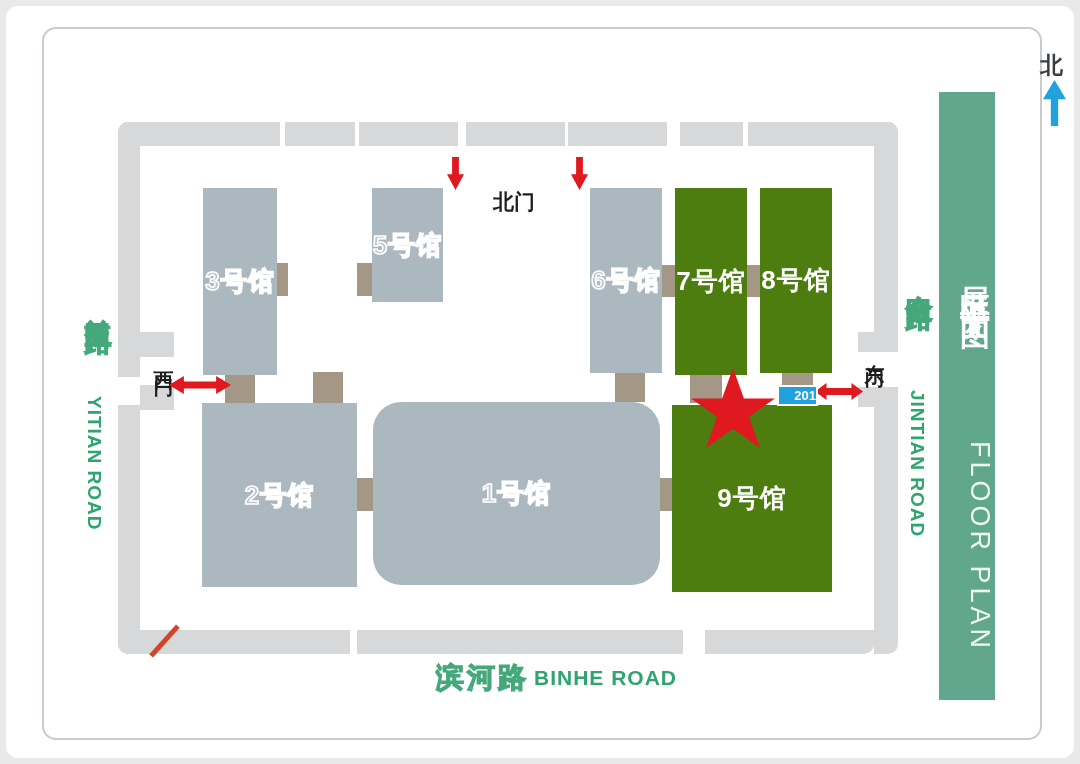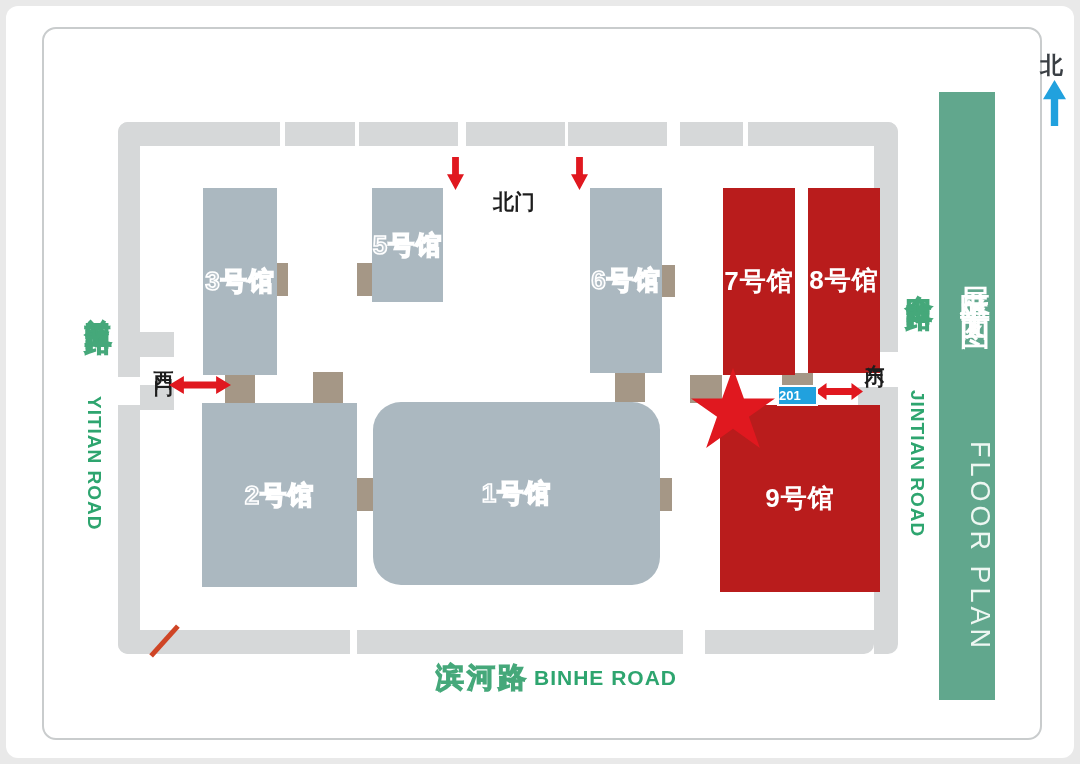--- a/index.html
+++ b/index.html
@@ -6,21 +6,21 @@
   .stage{position:relative;width:1080px;height:764px;background:#e9e9e9;overflow:hidden;
          font-family:"Liberation Sans","DejaVu Sans",sans-serif;}
   .paper{position:absolute;inset:6px;background:#ffffff;border-radius:12px;}
   .frame{position:absolute;left:42px;top:27px;width:996px;height:709px;
          border:2px solid #c9cccd;border-radius:14px;}
   .abs{position:absolute;}
   
   .band{position:absolute;background:#d6d8d9;}
   
   .hall{position:absolute;background:#abb8c0;display:flex;align-items:center;justify-content:center;}
-  .hall.blue{background:#b91c1c;margin-left:48px;}
+  .hall.blue{background:#4d7c0f;}
   .hall-label{font-size:26px;font-weight:bold;letter-spacing:1px;
       color:rgba(255,255,255,0.22);-webkit-text-stroke:1.6px #ffffff;white-space:nowrap;}
   .hall.blue .hall-label{color:#ffffff;-webkit-text-stroke:0;}
   
   .conn{position:absolute;background:#a59786;}
   
   .cn-outline{color:#ffffff;-webkit-text-stroke:1.3px #45a87a;font-weight:bold;white-space:nowrap;}
   .green-solid{color:#2ea56f;font-weight:bold;white-space:nowrap;}
   .vert-cn{writing-mode:vertical-rl;text-orientation:upright;}
   .vert-en{writing-mode:vertical-rl;}
@@ -28,21 +28,21 @@
   
   .arrow-down{position:absolute;background:#e0181f;
       clip-path:polygon(30% 0,70% 0,70% 52%,100% 52%,50% 100%,0 52%,30% 52%);}
   .arrow-dbl{position:absolute;background:#e0181f;
       clip-path:polygon(0 50%,24% 0,24% 30%,76% 30%,76% 0,100% 50%,76% 100%,76% 70%,24% 70%,24% 100%);}
   .arrow-up{position:absolute;background:#21a1de;
       clip-path:polygon(50% 0,100% 42%,66% 42%,66% 100%,34% 100%,34% 42%,0 42%);}
   .star{position:absolute;background:#e0181f;
       clip-path:polygon(50% 0%,63% 38%,100% 38%,69% 61%,82% 100%,50% 76%,18% 100%,31% 61%,0% 38%,37% 38%);}
   .badge{position:absolute;background:#21a1de;border:2px solid #ffffff;display:flex;
-      align-items:center;justify-content:flex-start;color:#fff;font-weight:bold;font-size:13px;}
+      align-items:center;justify-content:flex-end;color:#fff;font-weight:bold;font-size:13px;}
   .redline{position:absolute;background:#cf4526;}
   
   .titlebar{position:absolute;left:939px;top:92px;width:56px;height:608px;background:#61a78d;}
   .titlebar .cn{position:absolute;left:0;right:0;top:62px;text-align:center;
       writing-mode:vertical-rl;text-orientation:upright;color:#fff;font-size:30px;
       font-weight:bold;letter-spacing:9px;margin:0 auto;height:260px;}
   .titlebar .en{position:absolute;left:0;right:0;top:310px;text-align:center;
       writing-mode:vertical-rl;color:#eef7f2;font-size:27px;letter-spacing:4px;margin:0 auto;height:290px;}
   .north-label{position:absolute;left:1040px;top:50px;font-size:23px;font-weight:bold;color:#3a3f44;}
 </style>

